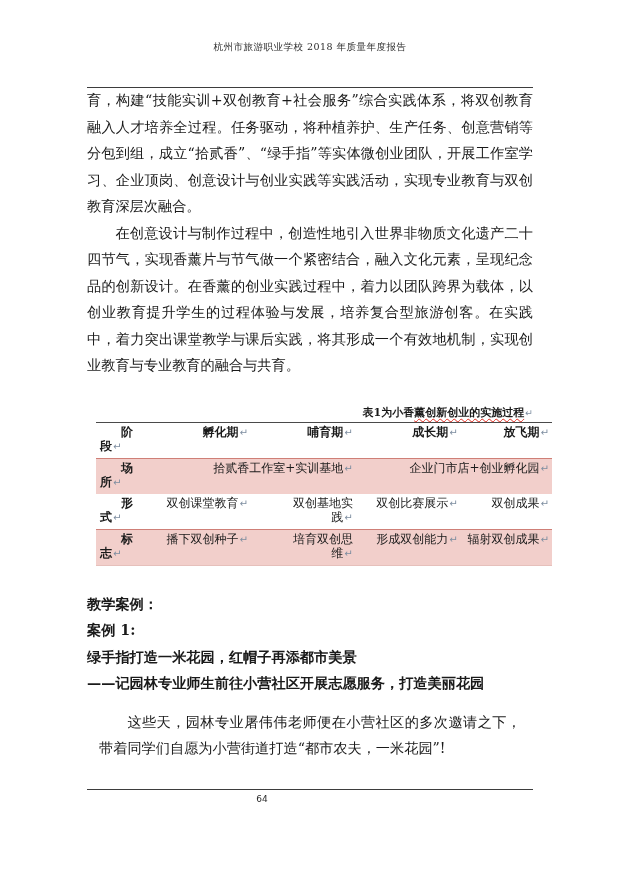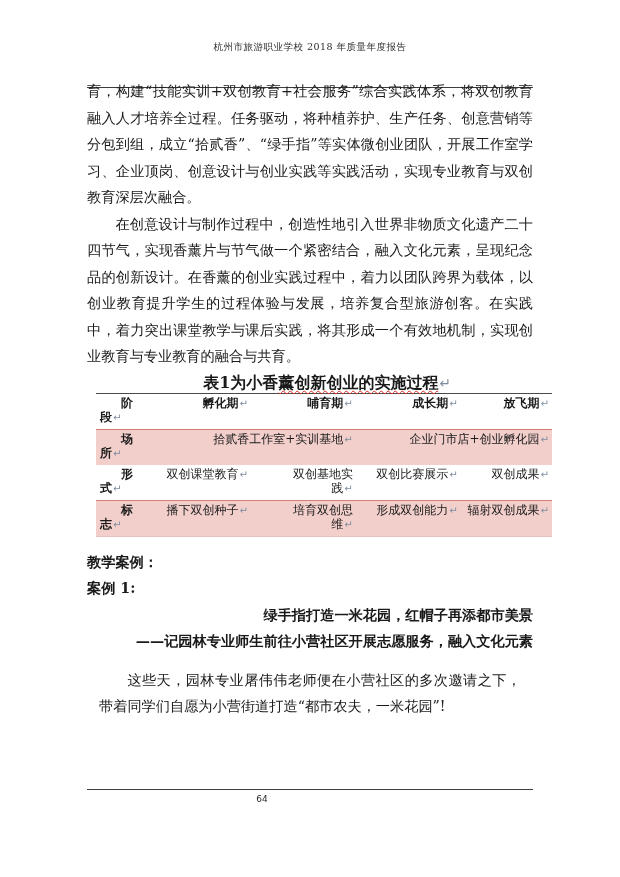--- a/index.html
+++ b/index.html
@@ -12,31 +12,31 @@
     font-size:9.5px;color:#2b2b2b;letter-spacing:.5px;
   }
   .rule{position:absolute;left:87px;width:446px;border-top:1.4px solid #3d3d3d;height:0;}
   .rule-top{top:87px;}
   .rule-bottom{top:789px;}
   .doc-footer{
     position:absolute;top:794px;left:0;width:524px;text-align:center;
     font-size:9px;color:#2b2b2b;font-family:"DejaVu Sans","Liberation Sans",sans-serif;
   }
   .content{
-    position:absolute;top:78px;left:87px;width:446px;
+    position:absolute;top:87px;left:87px;width:446px;
     font-size:14.2px;line-height:26.5px;text-align:justify;
   }
   .para{margin:0;}
   .para.indent{text-indent:2em;}
   .bold{font-weight:bold;}
-  .centered{text-align:right;}
+  .centered{text-align:left;}
   
   .tbl-caption{
-    margin:4px 0 1px 34px;font-size:16px;font-weight:bold;line-height:17px;
-    text-align:center;text-indent:0;
+    margin:25px 0 1px 34px;font-size:11px;font-weight:bold;line-height:17px;
+    text-align:right;text-indent:0;
   }
   .squiggle{
     text-decoration-line:underline;text-decoration-style:wavy;
     text-decoration-color:#e02b20;text-decoration-thickness:1px;
     text-underline-offset:2px;
   }
   .pmark{
     color:#7d8da0;font-size:.85em;font-weight:normal;margin-left:1px;
     font-family:"DejaVu Sans","Liberation Sans",sans-serif;
   }
@@ -48,21 +48,21 @@
   table.doc-table th,table.doc-table td{
     padding:2px 3px 3px 3px;vertical-align:top;text-align:right;
     white-space:pre-line;font-weight:normal;text-indent:0;
   }
   table.doc-table th{font-weight:bold;}
   table.doc-table .row-label{
     font-weight:bold;text-align:left;text-indent:21px;padding-left:4px;
   }
   tr.pink{background:#f2cfcb;border-top:1px solid #cf7f77;}
   tr.pink:last-child{border-bottom:1px solid #e6c0bb;}
-  .case-head{margin-top:12px;}
+  .case-head{margin-top:25px;}
   .case-paras p{margin:12px;}
 </style>
 </head>
 <body>
 
 <div class="page">
 
   <div class="doc-header">杭州市旅游职业学校 2018 年质量年度报告</div>
 
   <div class="rule rule-top"></div>
@@ -120,21 +120,21 @@
 维<span class="pmark">↵</span></td>
             <td>形成双创能力<span class="pmark">↵</span></td>
             <td>辐射双创成果<span class="pmark">↵</span></td>
           </tr>
         </tbody>
     </table>
 
     <p class="para bold case-head">教学案例：</p>
     <p class="para bold">案例 1:</p>
     <p class="para bold centered">绿手指打造一米花园，红帽子再添都市美景</p>
-    <p class="para bold centered">——记园林专业师生前往小营社区开展志愿服务，融入文化元素</p>
+    <p class="para bold centered">——记园林专业师生前往小营社区开展志愿服务，打造美丽花园</p>
 
     <div id="case-paragraphs" class="case-paras">
         <p class="para indent">这些天，园林专业屠伟伟老师便在小营社区的多次邀请之下，带着同学们自愿为小营街道打造“都市农夫，一米花园”!</p>
       </div>
 
   </div>
 
   <div class="rule rule-bottom"></div>
   <div class="doc-footer">64</div>
 

